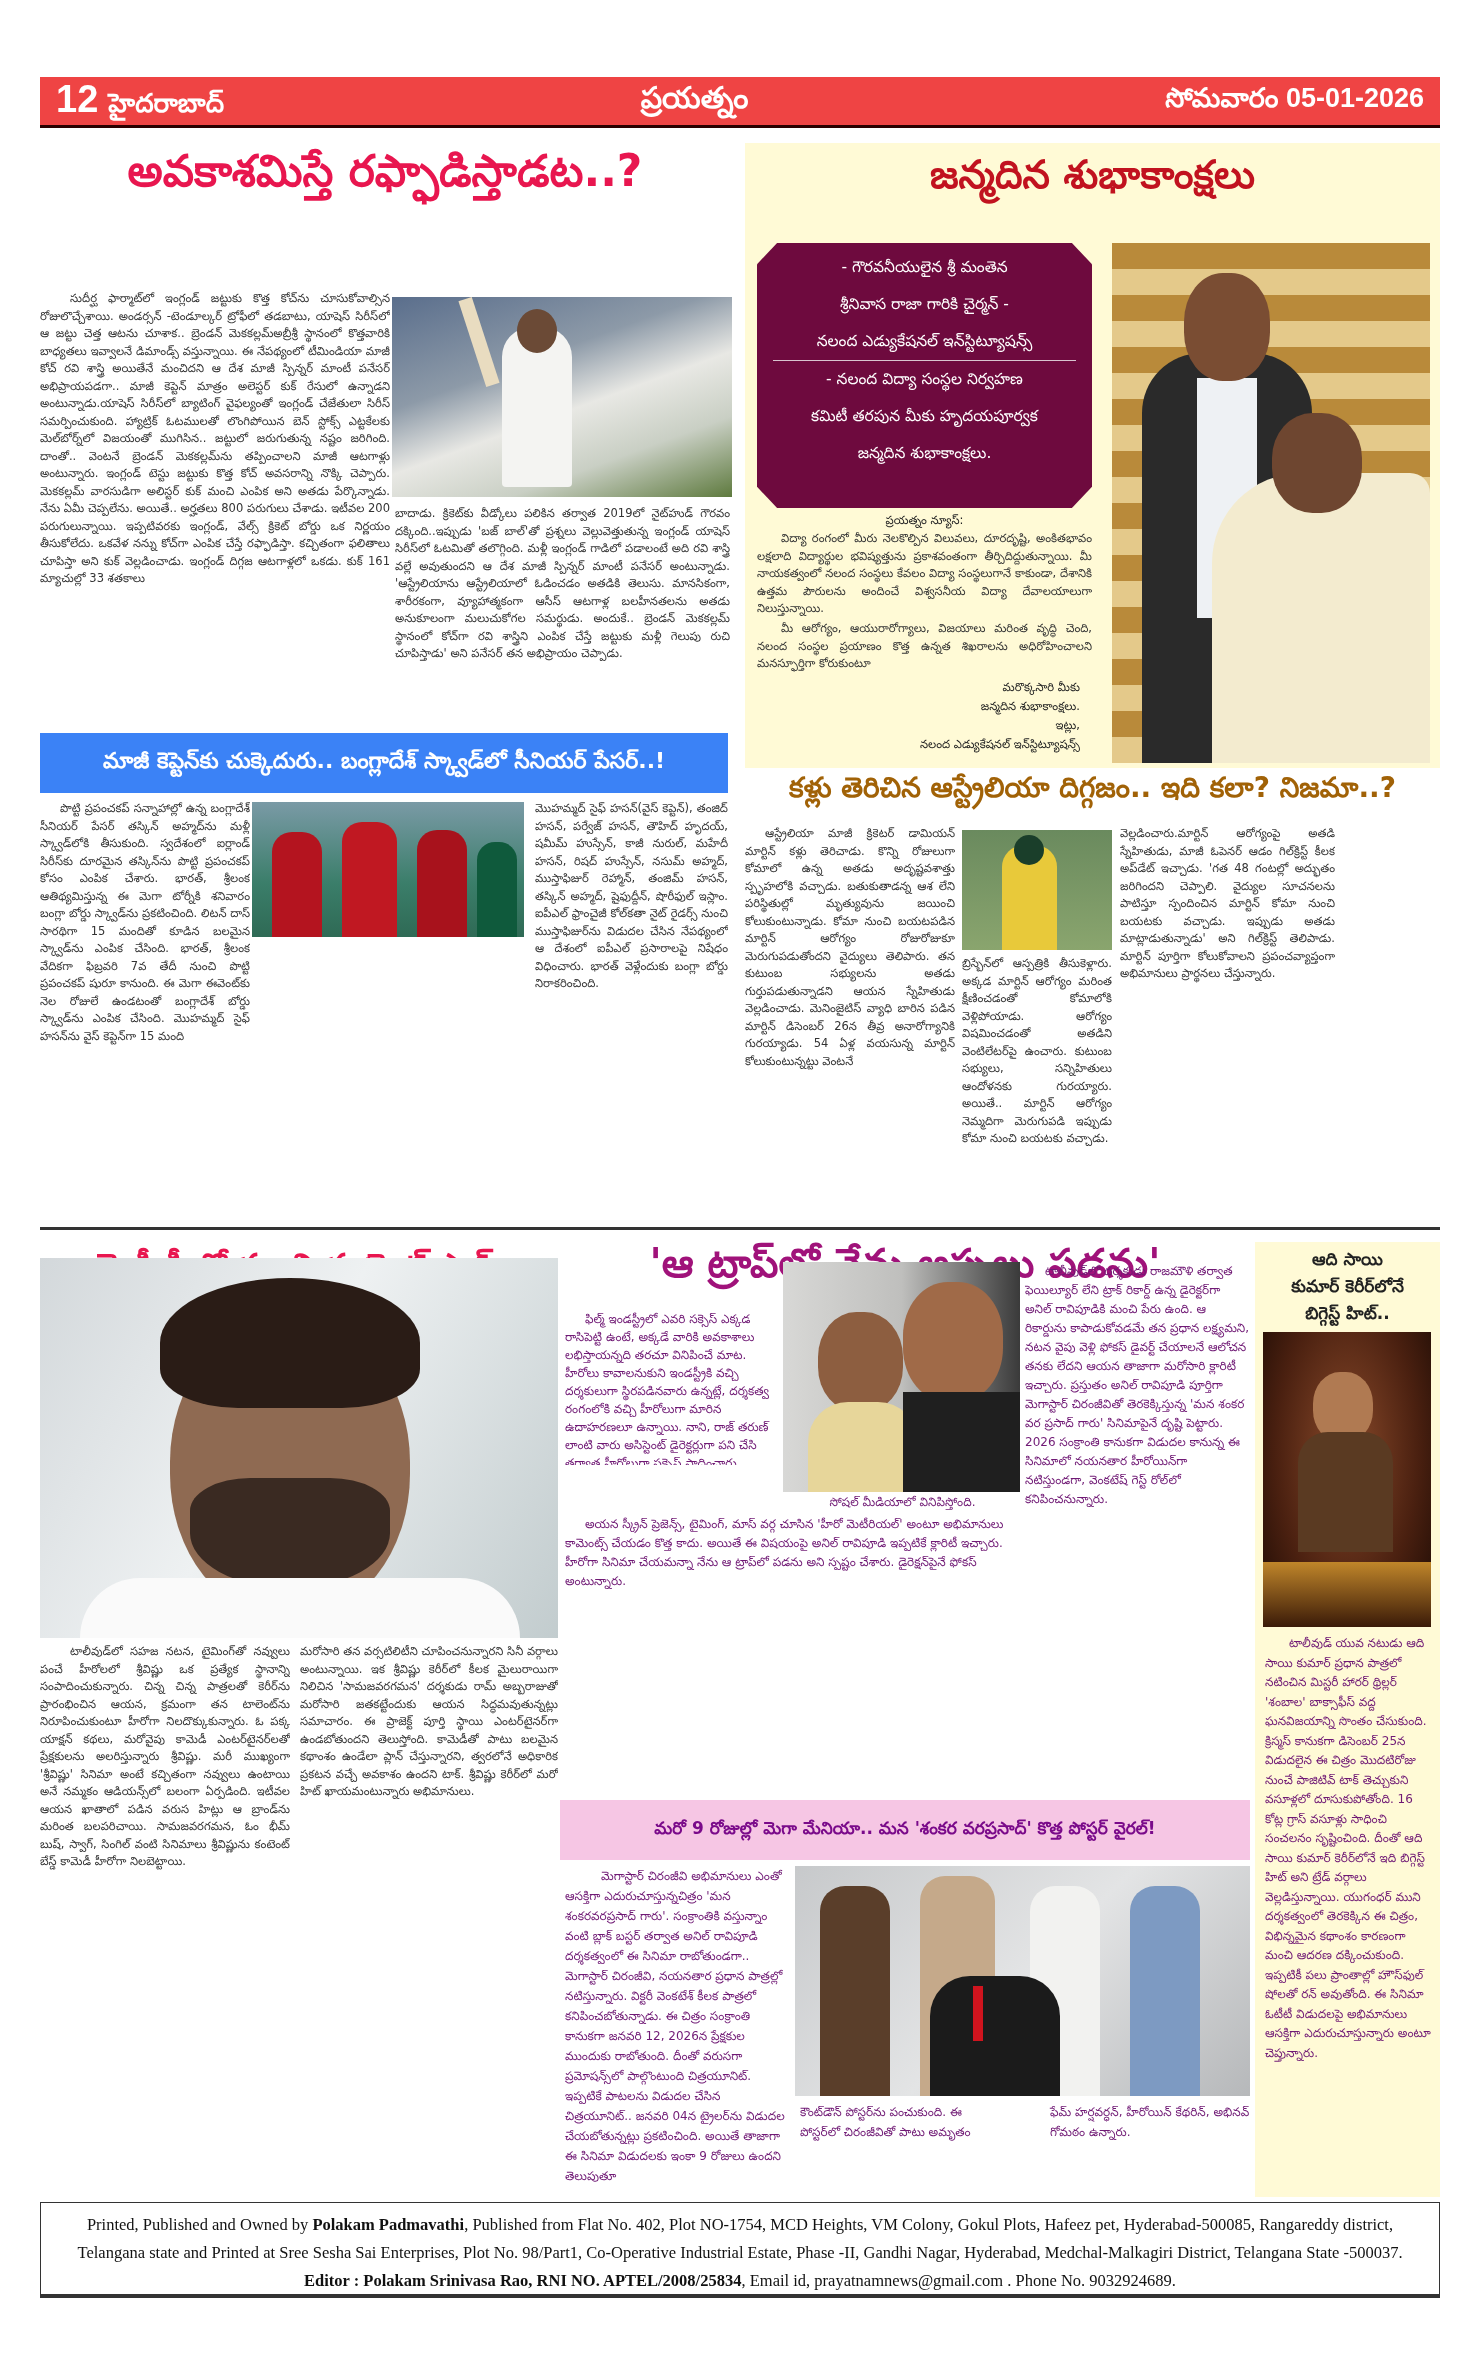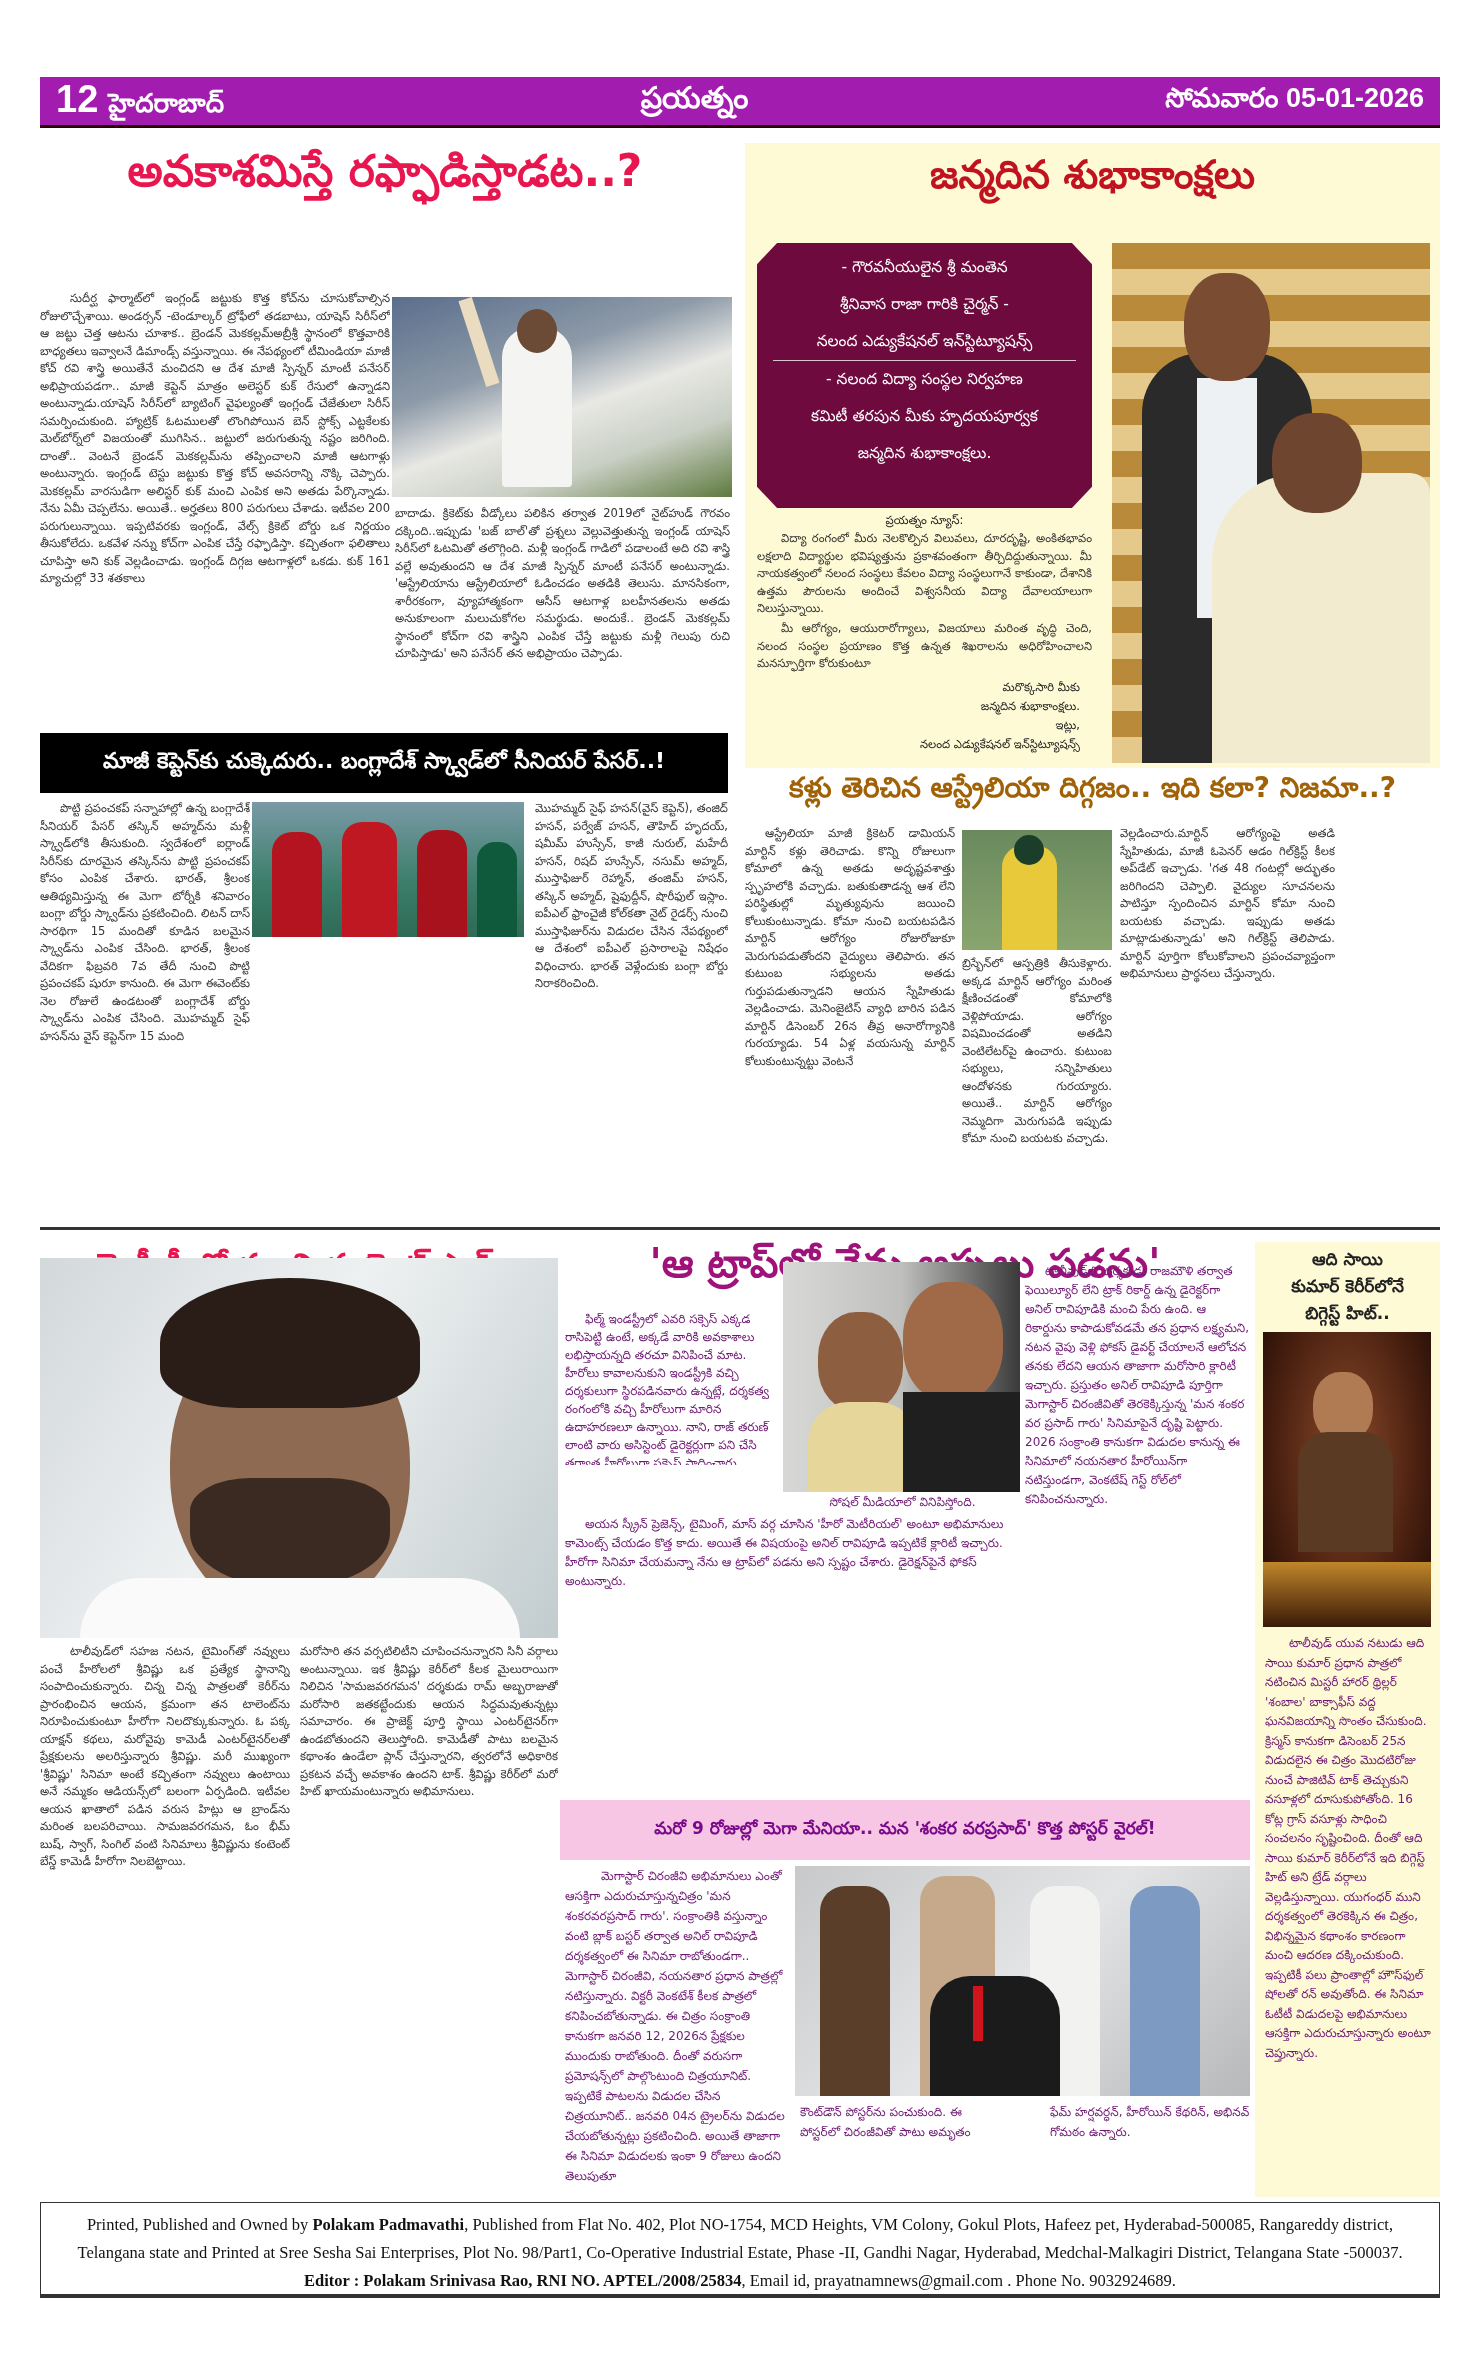--- a/index.html
+++ b/index.html
@@ -1,18 +1,18 @@
 <!DOCTYPE html>
 <html><head>
 <meta charset="utf-8">
 <style>
   * { box-sizing: border-box; margin: 0; padding: 0; }
   body { width: 1479px; height: 2364px; background: #ffffff; font-family: "DejaVu Sans", sans-serif; color: #222; position: relative; overflow: hidden; }
   .abs { position: absolute; }
-  .masthead { left: 40px; top: 77px; width: 1400px; height: 51px; background: #a21caf; border-bottom: 3px solid #2a0000; display: flex; align-items: center; justify-content: space-between; padding: 0 16px; color: #fff; font-family: "Liberation Sans", sans-serif; font-weight: bold; }
+  .masthead { left: 40px; top: 77px; width: 1400px; height: 51px; background: #ef4444; border-bottom: 3px solid #2a0000; display: flex; align-items: center; justify-content: space-between; padding: 0 16px; color: #fff; font-family: "Liberation Sans", sans-serif; font-weight: bold; }
   .masthead .left { display: flex; align-items: baseline; gap: 10px; }
   .page-no { font-size: 38px; }
   .city { font-size: 26px; }
   .paper-name { font-size: 30px; }
   .dateline { font-size: 27px; }
   .hl { font-family: "DejaVu Sans", sans-serif; font-weight: bold; text-align: center; line-height: 1.25; }
   .body-text { font-size: 11.5px; line-height: 17.5px; text-align: justify; color: #333; overflow: hidden; }
   .photo { overflow: hidden; }
   .caption-like { font-size: 12px; color: #701a75; }
   .hr { background: #333; height: 3px; }
@@ -64,21 +64,21 @@
   </div>
   <div class="photo" style="position:absolute;left:367px;top:100px;width:318px;height:520px;background:repeating-linear-gradient(180deg,#b98a3a 0 26px,#e4c98a 26px 52px);">
     <div style="position:absolute;left:30px;top:110px;width:170px;height:410px;background:#2a2a2a;border-radius:60px 60px 0 0;"></div>
     <div style="position:absolute;left:85px;top:135px;width:60px;height:240px;background:#eef1f4;"></div>
     <div style="position:absolute;left:72px;top:30px;width:86px;height:108px;background:#7a4d33;border-radius:45%;"></div>
     <div style="position:absolute;left:100px;top:230px;width:218px;height:290px;background:#f3ebcf;border-radius:90px 20px 0 0;"></div>
     <div style="position:absolute;left:160px;top:170px;width:90px;height:100px;background:#6e4630;border-radius:45%;"></div>
   </div>
 </div>
 
-<div class="abs" style="left:40px;top:733px;width:688px;height:60px;background:#000000;display:flex;align-items:center;justify-content:center;">
+<div class="abs" style="left:40px;top:733px;width:688px;height:60px;background:#3b82f6;display:flex;align-items:center;justify-content:center;">
   <span style="color:#fff;font-weight:bold;font-size:22px;">మాజీ కెప్టెన్‌కు చుక్కెదురు.. బంగ్లాదేశ్ స్క్వాడ్‌లో సీనియర్ పేసర్..!</span>
 </div>
 <div class="abs body-text" style="left:40px;top:800px;width:210px;height:420px;text-indent:20px;">పొట్టి ప్రపంచకప్ సన్నాహాల్లో ఉన్న బంగ్లాదేశ్ సీనియర్ పేసర్ తస్కిన్ అహ్మద్‌ను మళ్లీ స్క్వాడ్‌లోకి తీసుకుంది. స్వదేశంలో ఐర్లాండ్ సిరీస్‌కు దూరమైన తస్కిన్‌ను పొట్టి ప్రపంచకప్ కోసం ఎంపిక చేశారు. భారత్, శ్రీలంక ఆతిథ్యమిస్తున్న ఈ మెగా టోర్నీకి శనివారం బంగ్లా బోర్డు స్క్వాడ్‌ను ప్రకటించింది. లిటన్ దాస్ సారథిగా 15 మందితో కూడిన బలమైన స్క్వాడ్‌ను ఎంపిక చేసింది. భారత్, శ్రీలంక వేదికగా ఫిబ్రవరి 7వ తేదీ నుంచి పొట్టి ప్రపంచకప్ షురూ కానుంది. ఈ మెగా ఈవెంట్‌కు నెల రోజులే ఉండటంతో బంగ్లాదేశ్ బోర్డు స్క్వాడ్‌ను ఎంపిక చేసింది. మొహమ్మద్ సైఫ్ హసన్‌ను వైస్ కెప్టెన్‌గా 15 మంది</div>
 <div class="abs photo" style="left:252px;top:802px;width:272px;height:135px;background:linear-gradient(180deg,#7a9aa6 0%,#3b7e6a 60%,#2f6a55 100%);">
   <div style="position:absolute;left:20px;top:30px;width:50px;height:105px;background:#b4141f;border-radius:20px 20px 0 0;"></div>
   <div style="position:absolute;left:90px;top:20px;width:55px;height:115px;background:#c01822;border-radius:20px 20px 0 0;"></div>
   <div style="position:absolute;left:165px;top:28px;width:50px;height:107px;background:#a8121c;border-radius:20px 20px 0 0;"></div>
   <div style="position:absolute;left:225px;top:40px;width:40px;height:95px;background:#0f5a3c;border-radius:18px 18px 0 0;"></div>
 </div>
 <div class="abs body-text" style="left:535px;top:800px;width:193px;height:420px;">మొహమ్మద్ సైఫ్ హసన్(వైస్ కెప్టెన్), తంజిద్ హసన్, పర్వేజ్ హసన్, తౌహిద్ హృదయ్, షమీమ్ హుస్సేన్, కాజీ నురుల్, మహేదీ హసన్, రిషద్ హుస్సేన్, నసుమ్ అహ్మద్, ముస్తాఫిజుర్ రెహ్మాన్, తంజిమ్ హసన్, తస్కిన్ అహ్మద్, షైఫుద్దీన్, షొరీఫుల్ ఇస్లాం. ఐపీఎల్ ఫ్రాంచైజీ కోల్‌కతా నైట్ రైడర్స్ నుంచి ముస్తాఫిజుర్‌ను విడుదల చేసిన నేపథ్యంలో ఆ దేశంలో ఐపీఎల్ ప్రసారాలపై నిషేధం విధించారు. భారత్ వెళ్లేందుకు బంగ్లా బోర్డు నిరాకరించింది.</div>

